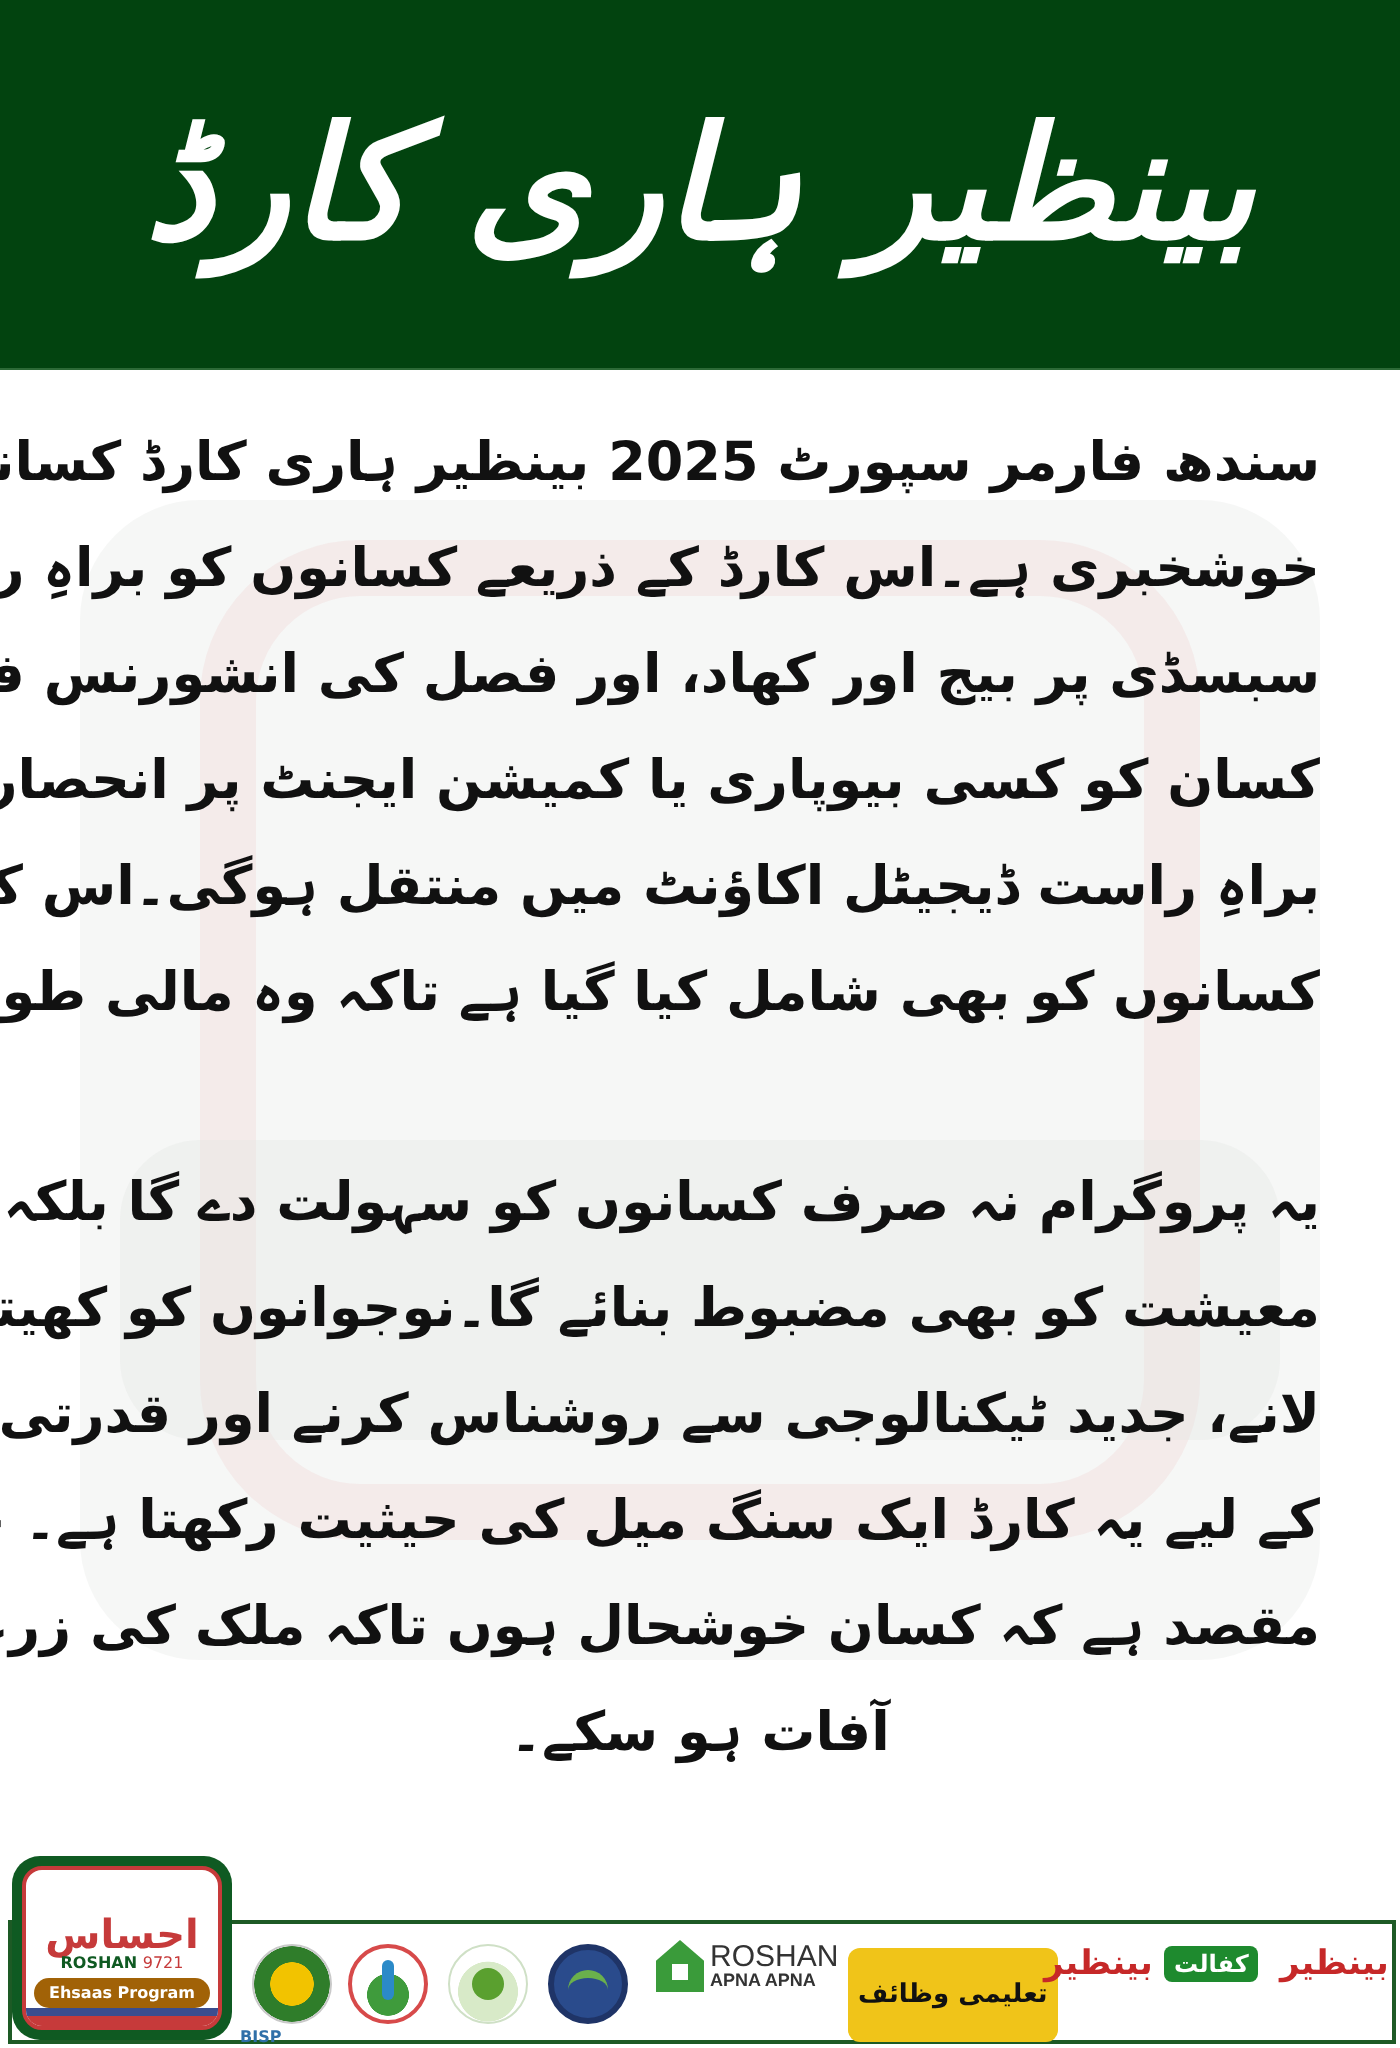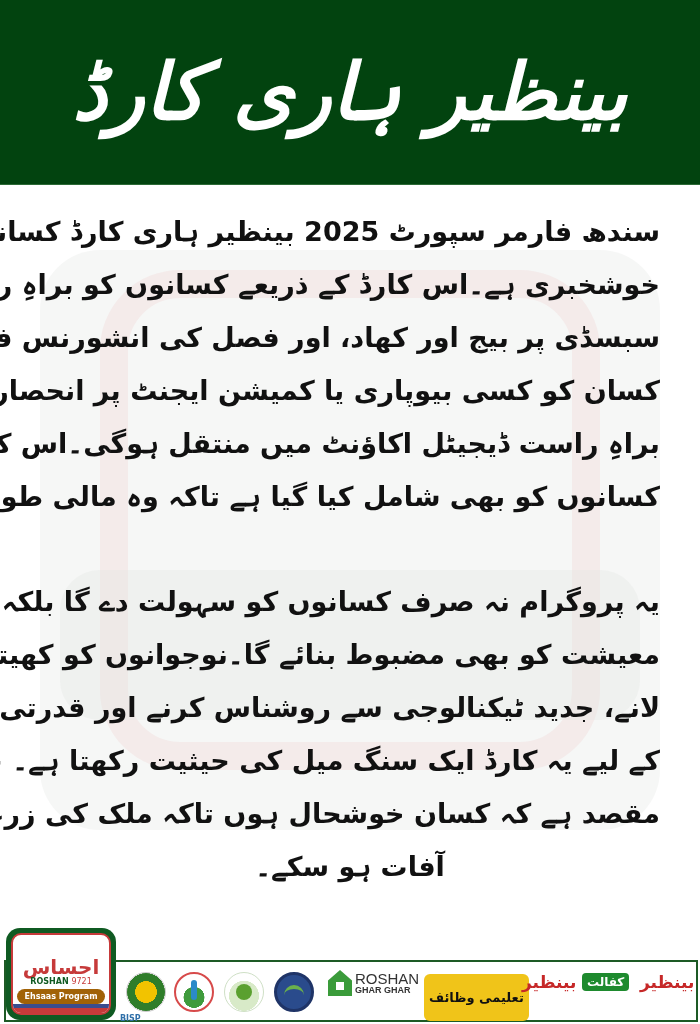--- a/index.html
+++ b/index.html
@@ -167,21 +167,21 @@
       <div class="fig"></div>
     </div>
   <div class="logo logo-4">
       <div class="fig"></div>
     </div>
 
   <div class="roshan">
     <div class="roshan-house"></div>
     <div class="roshan-text">
       <span class="roshan-t1">ROSHAN</span>
-      <span class="roshan-t2">GHAR GHAR</span>
+      <span class="roshan-t2">APNA APNA</span>
     </div>
   </div>
 
   <div class="talimi">تعلیمی وظائف</div>
   <div class="benazir1">بینظیر</div>
   <div class="kafalat">کفالت</div>
   <div class="benazir2">بینظیر</div>
 </div>
 
 </body></html>

